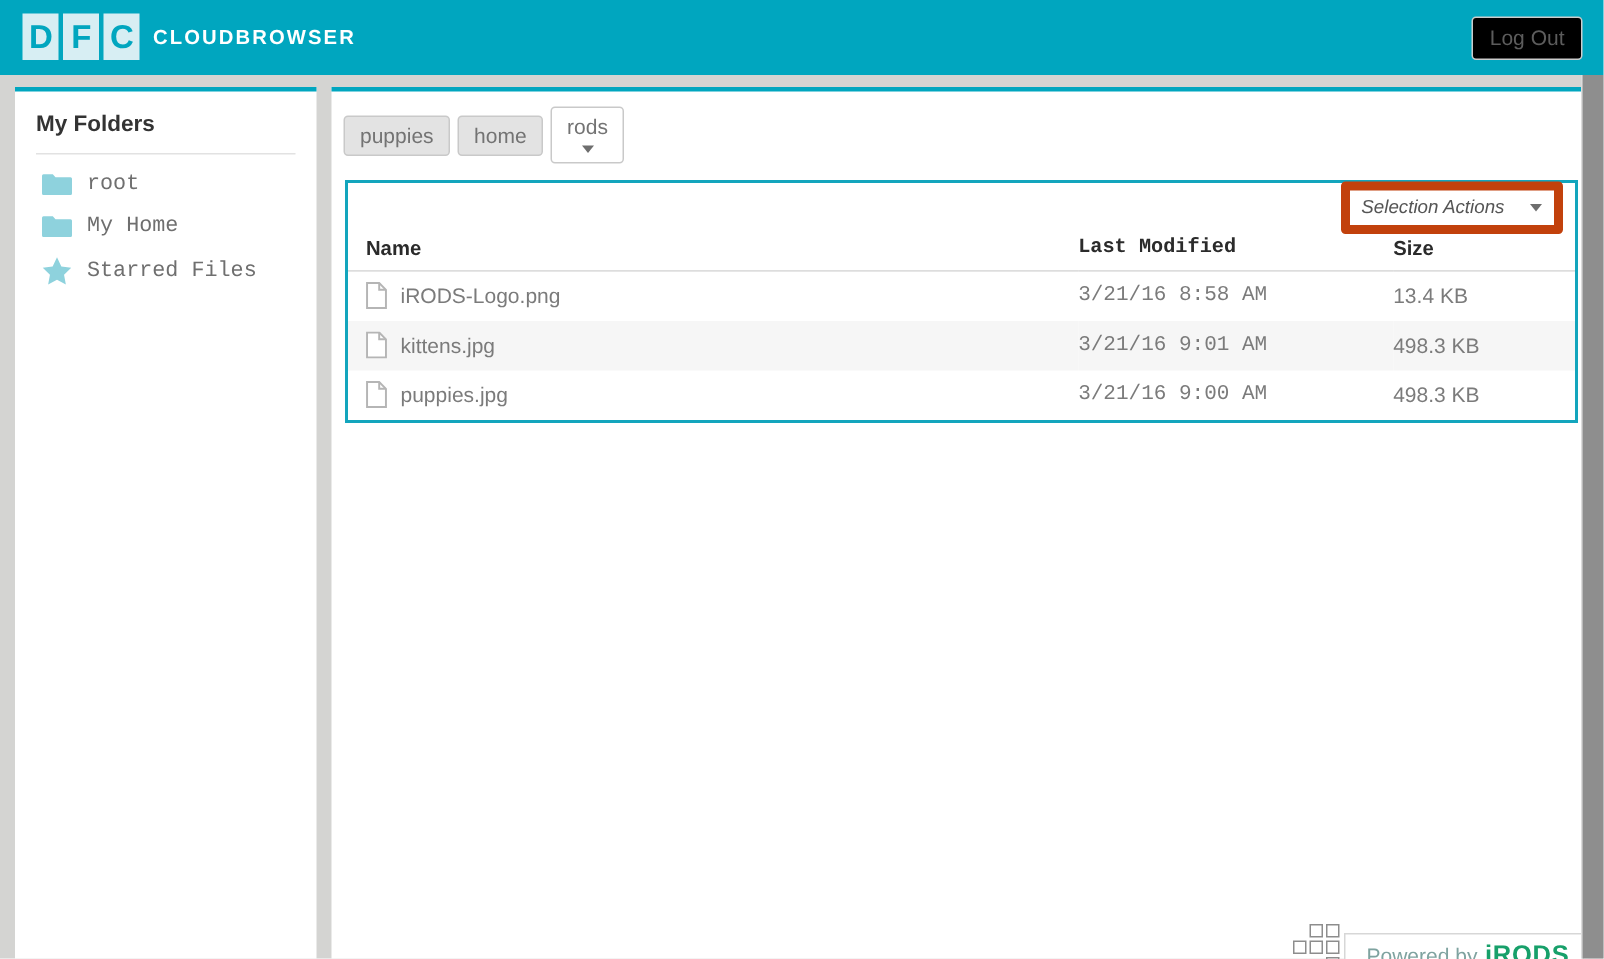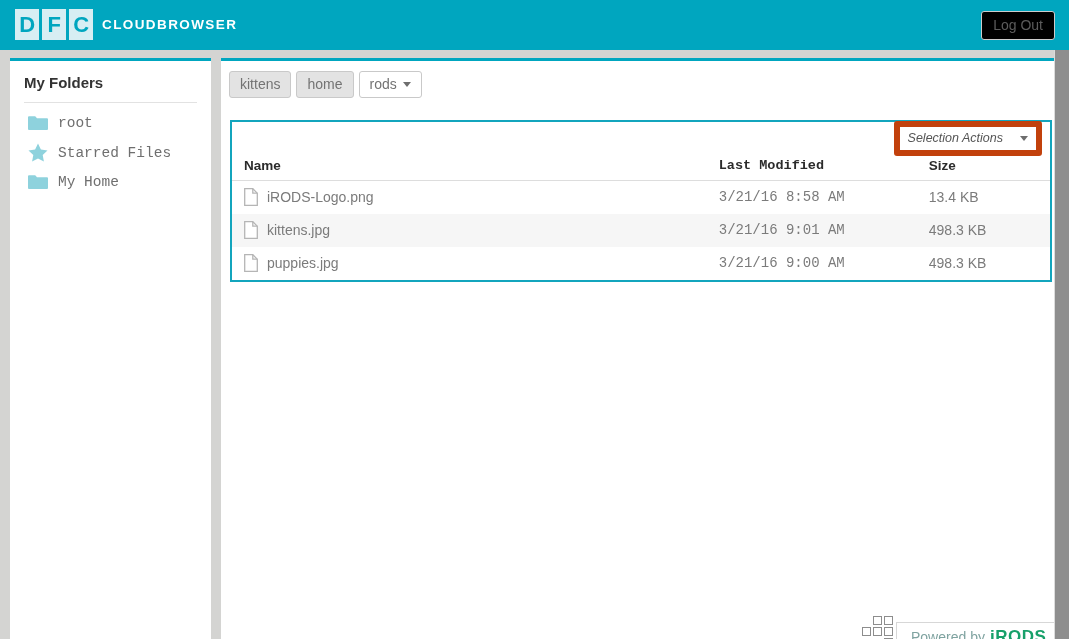--- a/index.html
+++ b/index.html
@@ -108,21 +108,21 @@
     font-size: 14px;
     padding: 5px 10px 6px 10px;
     color: #737373;
     cursor: pointer;
     background: #e3e3e3;
     font-family: "Liberation Sans", sans-serif;
     line-height: 1;
   }
   .crumb.current {
     background: #ffffff;
-    display: flex; align-items: center; gap: 6px;
+    display: flex; align-items: center; gap: 6px; flex-direction: column;
   }
   .caret {
     width: 0; height: 0;
     border-left: 4px solid transparent;
     border-right: 4px solid transparent;
     border-top: 5px solid #6e6e6e;
     display: inline-block;
   }
 
   
@@ -251,43 +251,43 @@
         <span class="ico">
           <svg width="20" height="16" viewBox="0 0 20 16">
             <path d="M0 2.2a1 1 0 0 1 1-1h6.2l1.8 2h10a1 1 0 0 1 1 1V14a1 1 0 0 1-1 1H1a1 1 0 0 1-1-1Z" fill="#8ed2dd"></path>
           </svg>
         </span>
         <span class="sidebar-label">root</span>
       </div>
 
       <div class="sidebar-item">
         <span class="ico">
+          <svg width="20" height="16" viewBox="0 0 20 16">
+            <path d="M0 2.2a1 1 0 0 1 1-1h6.2l1.8 2h10a1 1 0 0 1 1 1V14a1 1 0 0 1-1 1H1a1 1 0 0 1-1-1Z" fill="#8ed2dd"></path>
+          </svg>
+        </span>
+        <span class="sidebar-label">My Home</span>
+      </div>
+
+      <div class="sidebar-item">
+        <span class="ico">
           <svg width="20" height="19" viewBox="0 0 20 19">
             <path d="M10 0.5 12.9 6.6 19.5 7.5 14.7 12.1 15.9 18.6 10 15.5 4.1 18.6 5.3 12.1 0.5 7.5 7.1 6.6Z" fill="#8ed2dd"></path>
           </svg>
         </span>
         <span class="sidebar-label">Starred Files</span>
       </div>
 
-      <div class="sidebar-item">
-        <span class="ico">
-          <svg width="20" height="16" viewBox="0 0 20 16">
-            <path d="M0 2.2a1 1 0 0 1 1-1h6.2l1.8 2h10a1 1 0 0 1 1 1V14a1 1 0 0 1-1 1H1a1 1 0 0 1-1-1Z" fill="#8ed2dd"></path>
-          </svg>
-        </span>
-        <span class="sidebar-label">My Home</span>
-      </div>
-
     </div>
   </div>
 
   <div class="content">
 
     <div class="crumbs">
-      <button class="crumb">kittens</button>
+      <button class="crumb">puppies</button>
       <button class="crumb">home</button>
       <button class="crumb current">
         <span>rods</span>
         <span class="caret"></span>
       </button>
     </div>
 
     <div class="table-card">
 
       <div class="card-toolbar">

